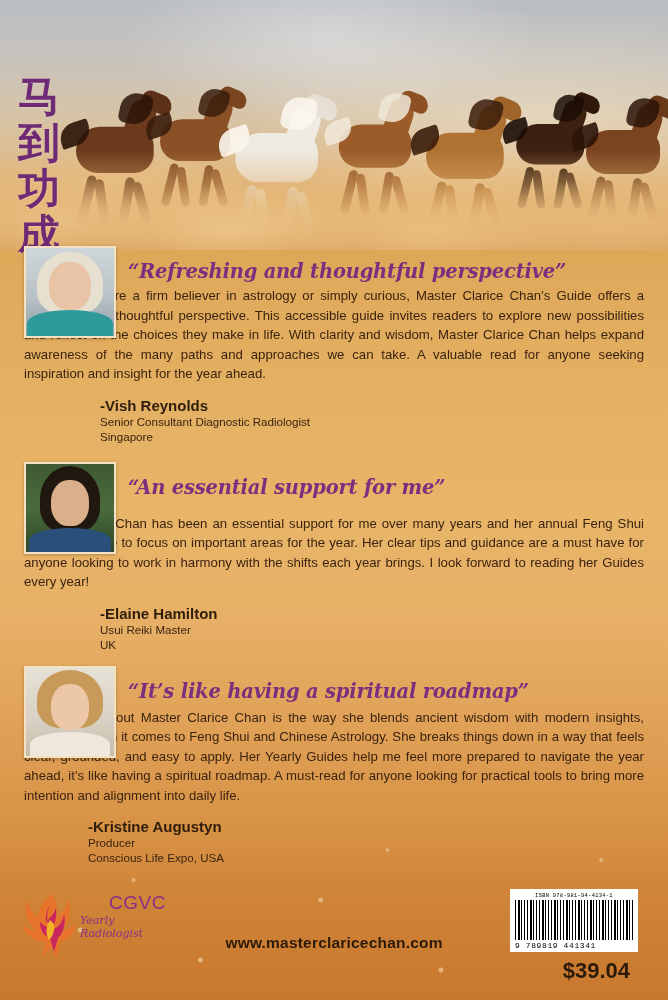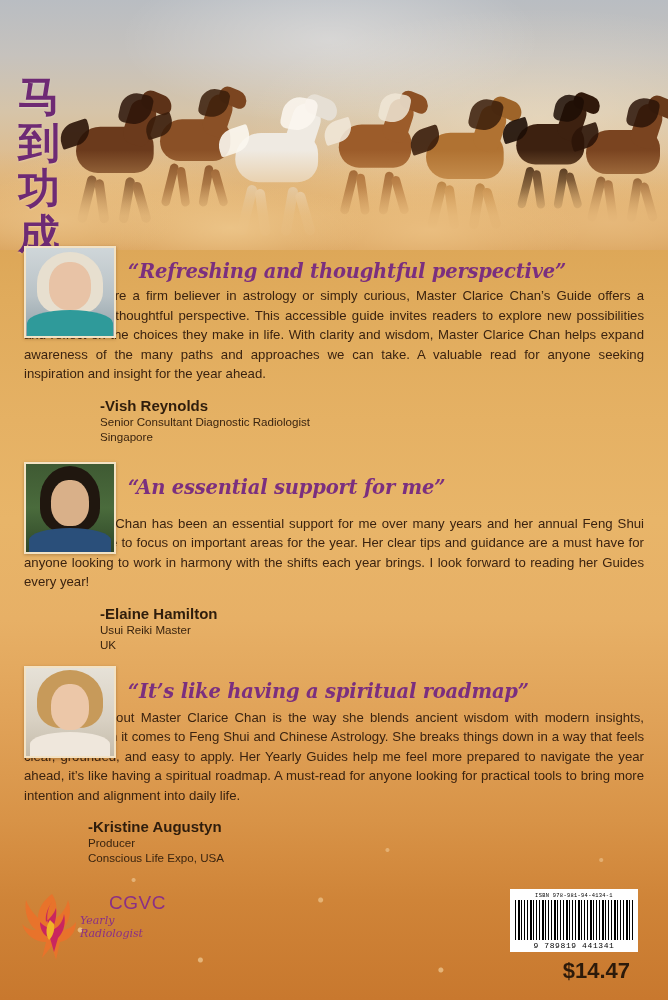--- a/index.html
+++ b/index.html
@@ -275,21 +275,20 @@
       #000 0px, #000 1px, #fff 1px, #fff 3px,
       #000 3px, #000 5px, #fff 5px, #fff 6px,
       #000 6px, #000 7px, #fff 7px, #fff 9px,
       #000 9px, #000 10px, #fff 10px, #fff 12px);
   }
   .barcode-num {
     font-family: "Liberation Mono", monospace;
     font-size: 8px;
     letter-spacing: .6px;
     color: #000;
-    text-align: center;
     padding-top: 1px;
   }
   .grain {
     position: absolute;
     inset: 0;
     pointer-events: none;
     background:
       radial-gradient(circle at 12% 93%, rgba(255,235,190,.55) 0 2px, rgba(255,235,190,0) 3px),
       radial-gradient(circle at 30% 96%, rgba(255,235,190,.5) 0 2px, rgba(255,235,190,0) 3px),
       radial-gradient(circle at 48% 90%, rgba(255,235,190,.45) 0 2px, rgba(255,235,190,0) 3px),
@@ -471,23 +470,24 @@
           <path d="M28 30 C24 36, 23 44, 27 50 C31 46, 33 40, 32 34 Z" fill="#f0b429"></path>
         </svg>
       </div>
       <div class="cgvc">CGVC</div>
       <div class="tag">
         <div>Yearly</div>
         <div>Radiologist</div>
       </div>
     </div>
 
+    <div class="website">www.masterclaricechan.com</div>
 
     <div class="barcode-wrap">
       <div class="barcode-isbn">ISBN 978-981-94-4134-1</div>
       <div class="barcode"></div>
       <div class="barcode-num">9 789819 441341</div>
     </div>
 
-    <div class="price">$14.47</div>
+    <div class="price">$39.04</div>
   </div>
 
 </div>
 
 </body></html>

